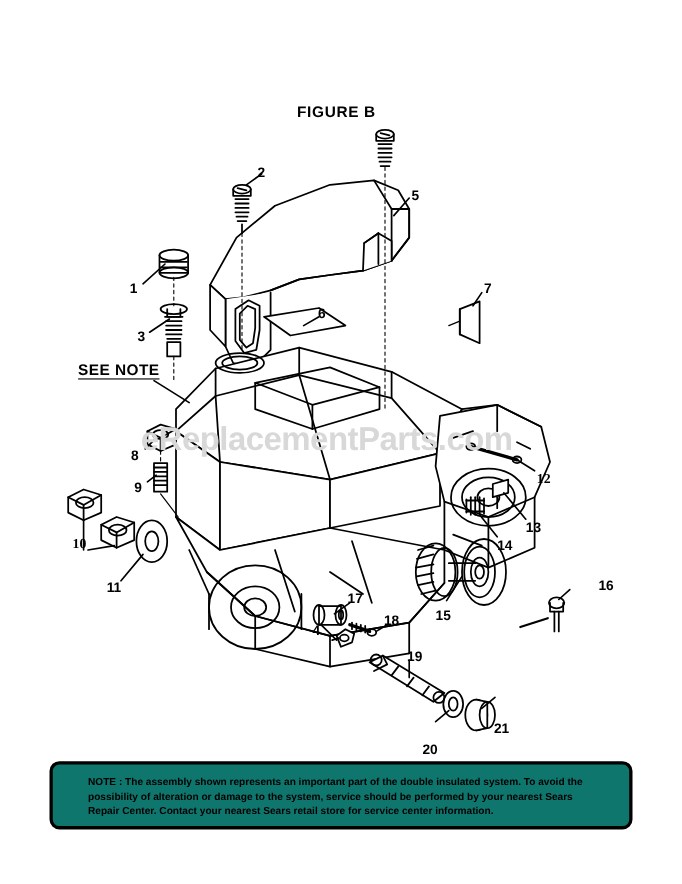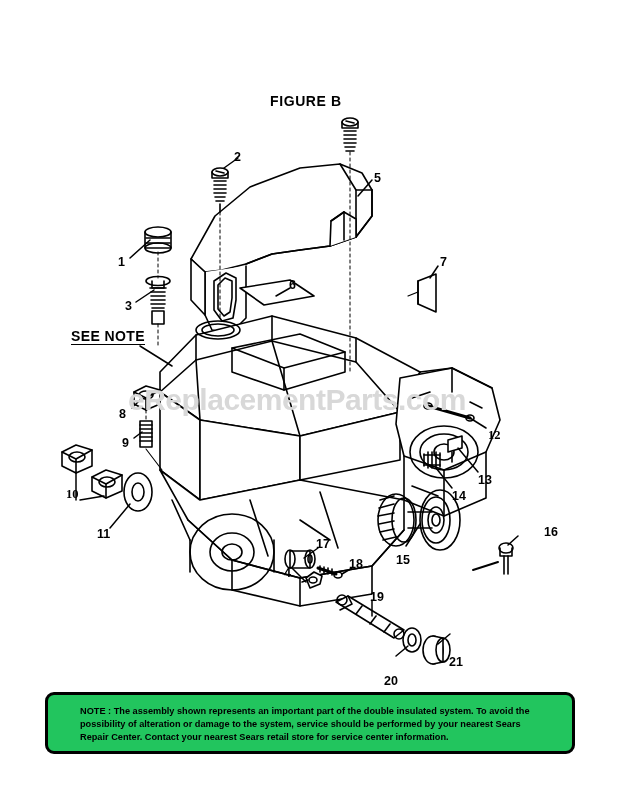--- a/index.html
+++ b/index.html
@@ -72,21 +72,21 @@
 
   .note-box {
     position: absolute;
     left: 45px;
     top: 692px;
     width: 530px;
     height: 62px;
     border: 3px solid #000000;
     border-radius: 9px;
     box-sizing: border-box;
-    background: #22c55e;
+    background: #0f766e;
   }
   .note-text {
     position: absolute;
     left: 32px;
     top: 10px;
     width: 470px;
     font-size: 9.2px;
     font-weight: bold;
     line-height: 1.42;
     font-family: "Liberation Sans", sans-serif;

